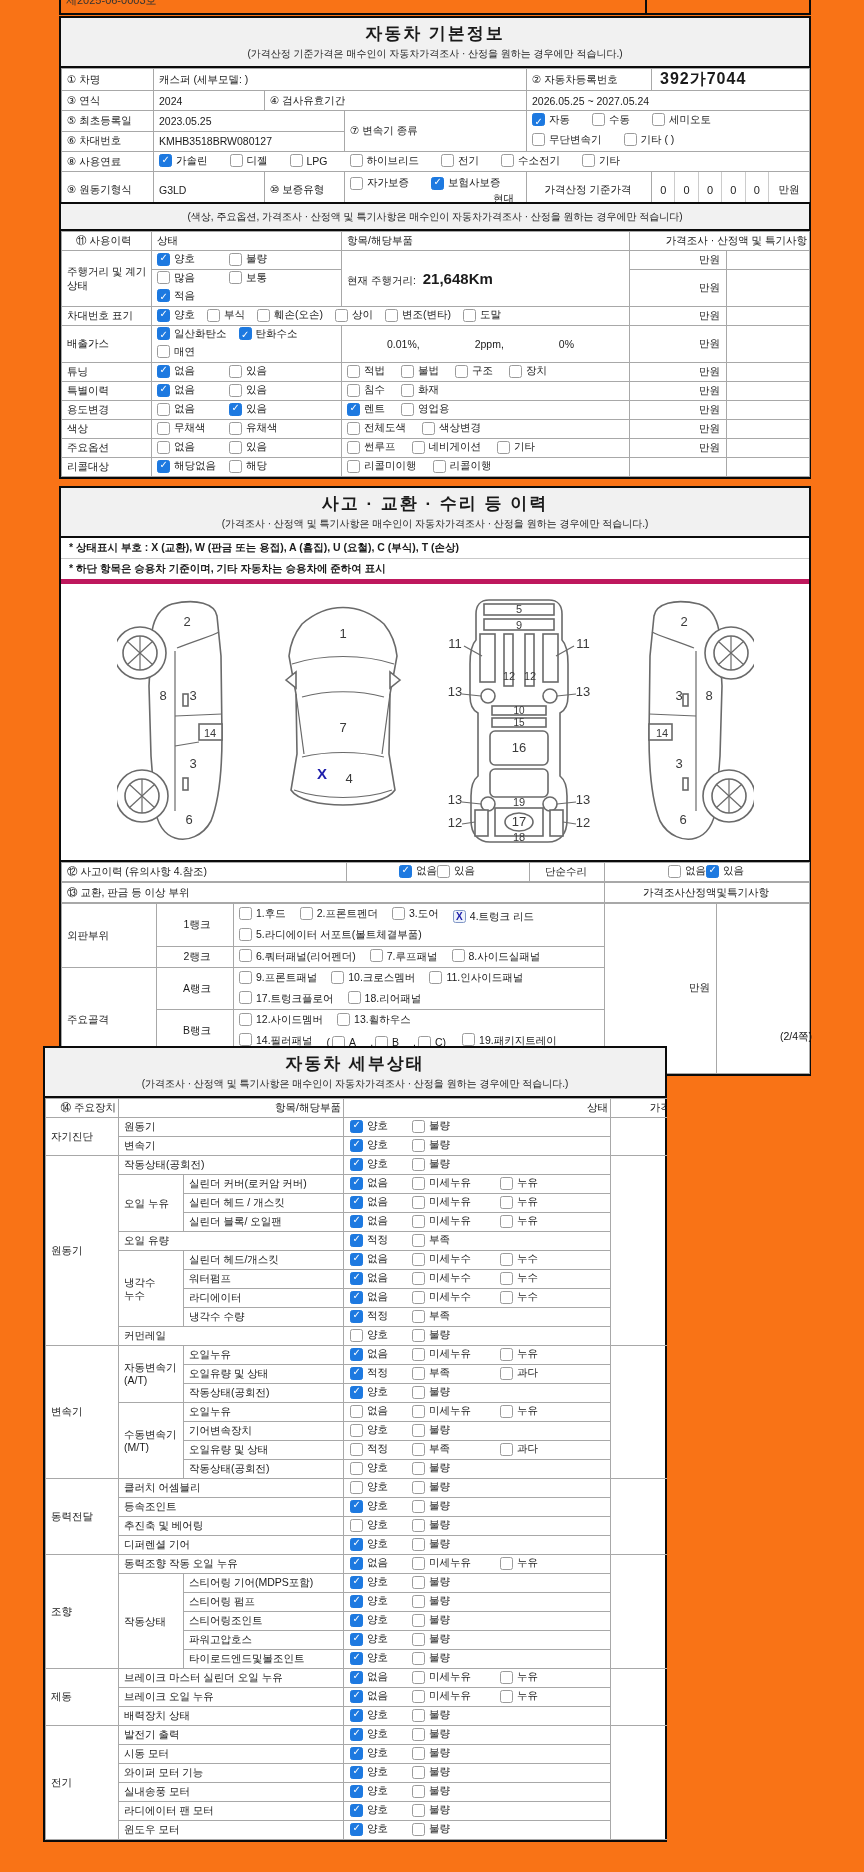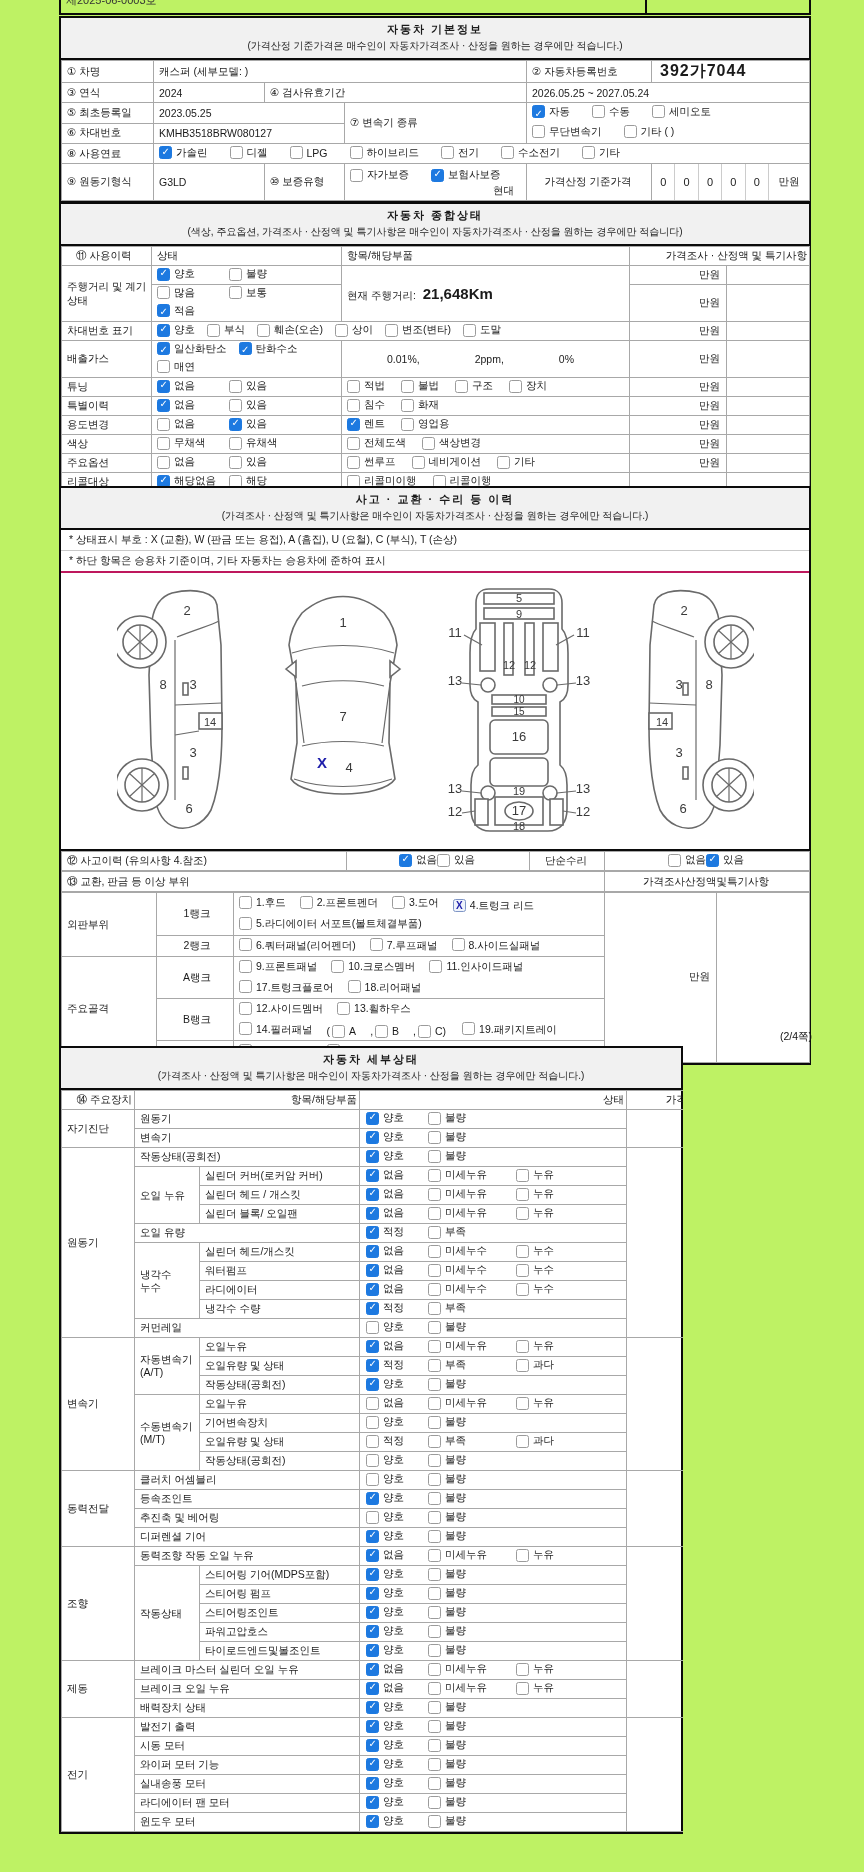--- a/index.html
+++ b/index.html
@@ -1,20 +1,20 @@
 <!DOCTYPE html>
 <html><head>
 <meta charset="utf-8">
 <style>
   html,body{margin:0;padding:0;background:#fff;}
-  .page{position:relative;width:864px;height:1872px;background:#bef264;overflow:hidden;
+  .page{position:relative;width:864px;height:1872px;background:#f97316;overflow:hidden;
         font-family:"Liberation Sans","DejaVu Sans",sans-serif;color:#1a1a1a;}
   .sec{position:absolute;left:59px;width:752px;border:2px solid #0b0b0b;box-sizing:border-box;background:#fff;}
   .band{background:#f1f1f1;border-bottom:2px solid #0b0b0b;text-align:center;padding:4px 0 5px;}
-  .band .ttl{font-size:11px;font-weight:bold;letter-spacing:2px;}
+  .band .ttl{font-size:17px;font-weight:bold;letter-spacing:2px;}
   .band .sub{font-size:10px;margin-top:2px;color:#222;}
   table{width:100%;border-collapse:collapse;table-layout:fixed;}
   td{border:1px solid #a8a8a8;font-size:10.5px;padding:0 2px 0 5px;box-sizing:border-box;vertical-align:middle;color:#1a1a1a;overflow:hidden;}
   .lab{background:#fff;}
   .ctr{text-align:center;padding-left:0;}
   .hdr td{text-align:right;padding-left:0;height:18px;font-size:10.5px;}
   .cb{display:inline-block;width:13px;height:13px;border:1px solid #9b9b9b;border-radius:2.5px;background:#fff;
       vertical-align:-2.5px;margin-right:4px;box-sizing:border-box;position:relative;flex:none;}
   .cb.on{background:#1d79e0;border-color:#1d79e0;}
   .cb.on::after{content:"✓";position:absolute;left:1.5px;top:-1.5px;color:#fff;font-size:10px;font-weight:bold;}
@@ -37,21 +37,21 @@
   .t2 td{height:19px;}
   .t2 .state .opt{width:72px;}
   .t2 .items .opt{width:auto;margin-right:16px;}
   .t2 .wide .opt{margin-right:12px;}
   .stack div{line-height:15px;}
   .price{text-align:right;padding-right:6px;}
   .mileage .mlab{font-size:10.5px;}
   .mileage .mval{font-weight:bold;font-size:15px;margin-left:4px;}
   .emiss{display:flex;justify-content:space-between;padding:0 55px 0 45px;}
   
-  .notes{border-bottom:2px solid #be185d;}
+  .notes{border-bottom:5px solid #be185d;font-weight:bold;}
   .notes .note{font-size:10.5px;padding:3px 0 3px 8px;}
   .notes .note:first-child{border-bottom:1px solid #c9c9c9;}
   .diagrams{position:relative;height:276px;border-bottom:2px solid #0b0b0b;}
   .diagrams svg{position:absolute;}
   .dg{stroke:#6a6a6a;stroke-width:1.6;fill:#fff;}
   .dgl{stroke:#6a6a6a;stroke-width:1.2;fill:none;}
   svg text{font-size:13px;fill:#3a3a3a;font-family:"Liberation Sans",sans-serif;}
   svg text.xmark{fill:#1d1daa;font-weight:bold;font-size:15px;}
   .t3a td{height:19px;} .t3b td{height:20px;}
   .t3c td{font-size:10.5px;}
@@ -59,21 +59,21 @@
   .rankline .opt{margin-right:14px;}
   .rcell{text-align:center;padding-left:6px;}
   
   .t4 td{height:19px;}
   .t4 .scell{padding-left:6px;}
   .t4 .scell .opt:nth-of-type(1){width:62px;}
   .t4 .scell .opt:nth-of-type(2){width:88px;}
   .t4 .scell .opt:nth-of-type(n+3){width:auto;}
   .t4 .subcell{white-space:pre-line;line-height:13px;}
   .t4 tr.grp td{border-top:1px solid #555;}
-  .clipwrap{position:absolute;left:59px;top:1046px;width:624px;height:812px;overflow:hidden;}
+  .clipwrap{position:absolute;left:43px;top:1046px;width:624px;height:812px;overflow:hidden;}
   .clipwrap .sec2{border:2px solid #0b0b0b;box-sizing:border-box;background:#fff;}
   .pageind{position:absolute;top:1030px;right:52px;font-size:10.5px;color:#111;}
   
   .frag-text{position:absolute;left:66px;top:-7px;font-size:11px;color:#333;}
   .frag-hline{position:absolute;left:59px;top:13px;width:752px;height:2px;background:#0b0b0b;}
   .frag-v{position:absolute;top:0;width:2px;height:13px;background:#0b0b0b;}
 </style>
 </head>
 <body>
 
@@ -191,21 +191,20 @@
             <span class="unit">만원</span>
           </div>
         </td>
       </tr>
     </tbody>
       </table>
   </div>
 
   <div class="sec" style="top:202px;">
     <div class="band">
-      <div class="ttl">자동차 종합상태</div>
       <div class="sub">(색상, 주요옵션, 가격조사 · 산정액 및 특기사항은 매수인이 자동차가격조사 · 산정을 원하는 경우에만 적습니다)</div>
     </div>
     <table class="t2">
       <colgroup>
           <col style="width:90px">
           <col style="width:190px">
           <col style="width:288px">
           <col style="width:97px">
           <col style="width:83px">
         </colgroup>

